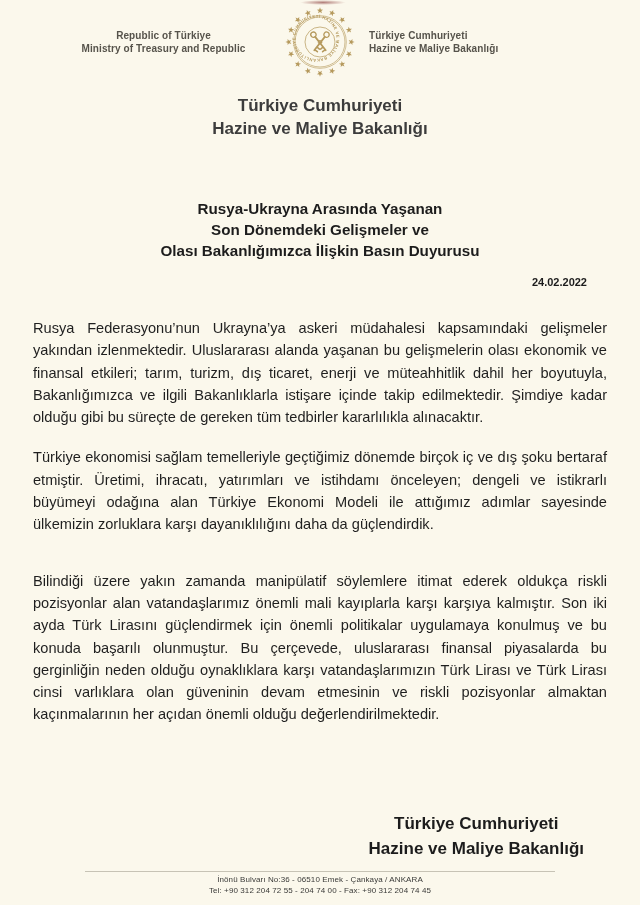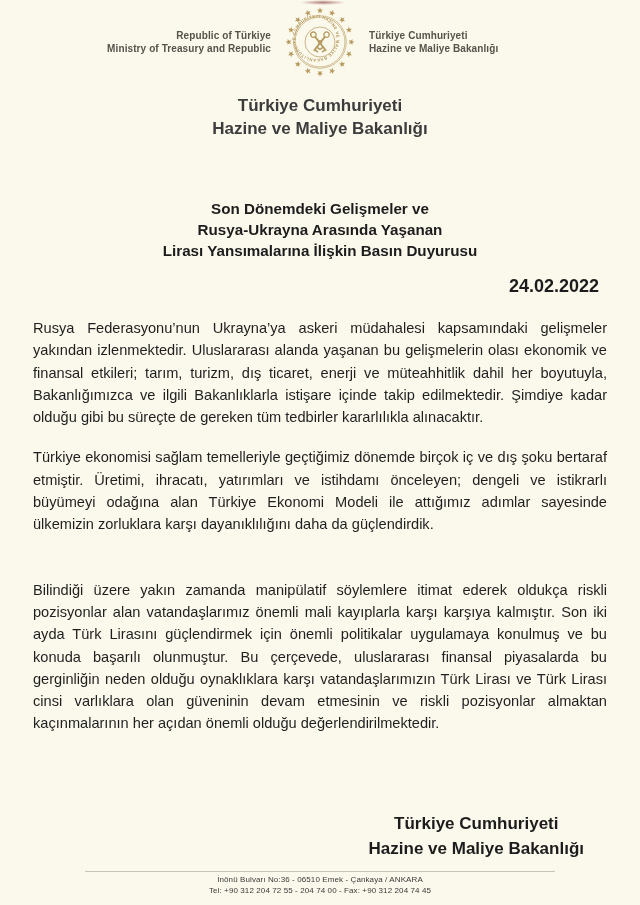--- a/index.html
+++ b/index.html
@@ -23,21 +23,21 @@
     align-items: center;
     gap: 12px;
   }
   .letterhead .side-text {
     font-size: 10px;
     line-height: 13px;
     color: #56534b;
     font-weight: bold;
     letter-spacing: 0.1px;
   }
-  .letterhead .side-text.en { text-align: right; width: 215px; }
+  .letterhead .side-text.en { text-align: center; width: 215px; }
   .letterhead .side-text.tr { text-align: left;  width: 215px; }
   .seal-wrap { width: 74px; height: 74px; flex: 0 0 auto; }
 
   .top-smudge {
     position: absolute;
     top: 0; left: 300px;
     width: 46px; height: 5px;
     border-radius: 50%;
     background: radial-gradient(ellipse at center, rgba(120,30,30,.55), rgba(120,30,30,0) 70%);
     pointer-events: none;
@@ -61,38 +61,38 @@
     text-align: center;
     font-size: 15.2px;
     line-height: 21px;
     font-weight: bold;
     color: #1c1c1c;
   }
 
   
   .date-line {
     position: absolute;
-    top: 276px; left: 33px; right: 41px;
+    top: 276px; left: 33px; right: 53px;
     text-align: right;
-    font-size: 18px;
+    font-size: 11px;
     font-weight: bold;
     color: #1c1c1c;
   }
 
   
   .body-text {
     position: absolute;
     top: 317px; left: 33px; right: 33px;
     font-size: 14.6px;
     line-height: 22.3px;
     color: #1f1f1f;
     text-align: justify;
   }
   .body-text p[data-idx="0"] { margin-bottom: 18px; }
-  .body-text p[data-idx="1"] { margin-bottom: 43px; }
+  .body-text p[data-idx="1"] { margin-bottom: 34px; }
 
   
   .signature {
     position: absolute;
     top: 812px; right: 56px;
     text-align: center;
     font-size: 17px;
     line-height: 24.5px;
     font-weight: bold;
     color: #1c1c1c;
@@ -183,23 +183,23 @@
       <div>Hazine ve Maliye Bakanlığı</div>
     </div>
   </div>
 
   <div class="ministry-title">
     <div>Türkiye Cumhuriyeti</div>
     <div>Hazine ve Maliye Bakanlığı</div>
   </div>
 
   <div class="doc-title">
+    <div>Rusya-Ukrayna Arasında Yaşanan</div>
     <div>Son Dönemdeki Gelişmeler ve</div>
-    <div>Rusya-Ukrayna Arasında Yaşanan</div>
-    <div>Lirası Yansımalarına İlişkin Basın Duyurusu</div>
+    <div>Olası Bakanlığımızca İlişkin Basın Duyurusu</div>
   </div>
 
   <div class="date-line">24.02.2022</div>
 
   <div class="body-text">
     <p data-idx="0">Rusya Federasyonu’nun Ukrayna’ya askeri müdahalesi kapsamındaki gelişmeler yakından izlenmektedir. Uluslararası alanda yaşanan bu gelişmelerin olası ekonomik ve finansal etkileri; tarım, turizm, dış ticaret, enerji ve müteahhitlik dahil her boyutuyla, Bakanlığımızca ve ilgili Bakanlıklarla istişare içinde takip edilmektedir. Şimdiye kadar olduğu gibi bu süreçte de gereken tüm tedbirler kararlılıkla alınacaktır.</p>
     <p data-idx="1">Türkiye ekonomisi sağlam temelleriyle geçtiğimiz dönemde birçok iç ve dış şoku bertaraf etmiştir. Üretimi, ihracatı, yatırımları ve istihdamı önceleyen; dengeli ve istikrarlı büyümeyi odağına alan Türkiye Ekonomi Modeli ile attığımız adımlar sayesinde ülkemizin zorluklara karşı dayanıklılığını daha da güçlendirdik.</p>
     <p data-idx="2">Bilindiği üzere yakın zamanda manipülatif söylemlere itimat ederek oldukça riskli pozisyonlar alan vatandaşlarımız önemli mali kayıplarla karşı karşıya kalmıştır. Son iki ayda Türk Lirasını güçlendirmek için önemli politikalar uygulamaya konulmuş ve bu konuda başarılı olunmuştur. Bu çerçevede, uluslararası finansal piyasalarda bu gerginliğin neden olduğu oynaklıklara karşı vatandaşlarımızın Türk Lirası ve Türk Lirası cinsi varlıklara olan güveninin devam etmesinin ve riskli pozisyonlar almaktan kaçınmalarının her açıdan önemli olduğu değerlendirilmektedir.</p>
   </div>
 

